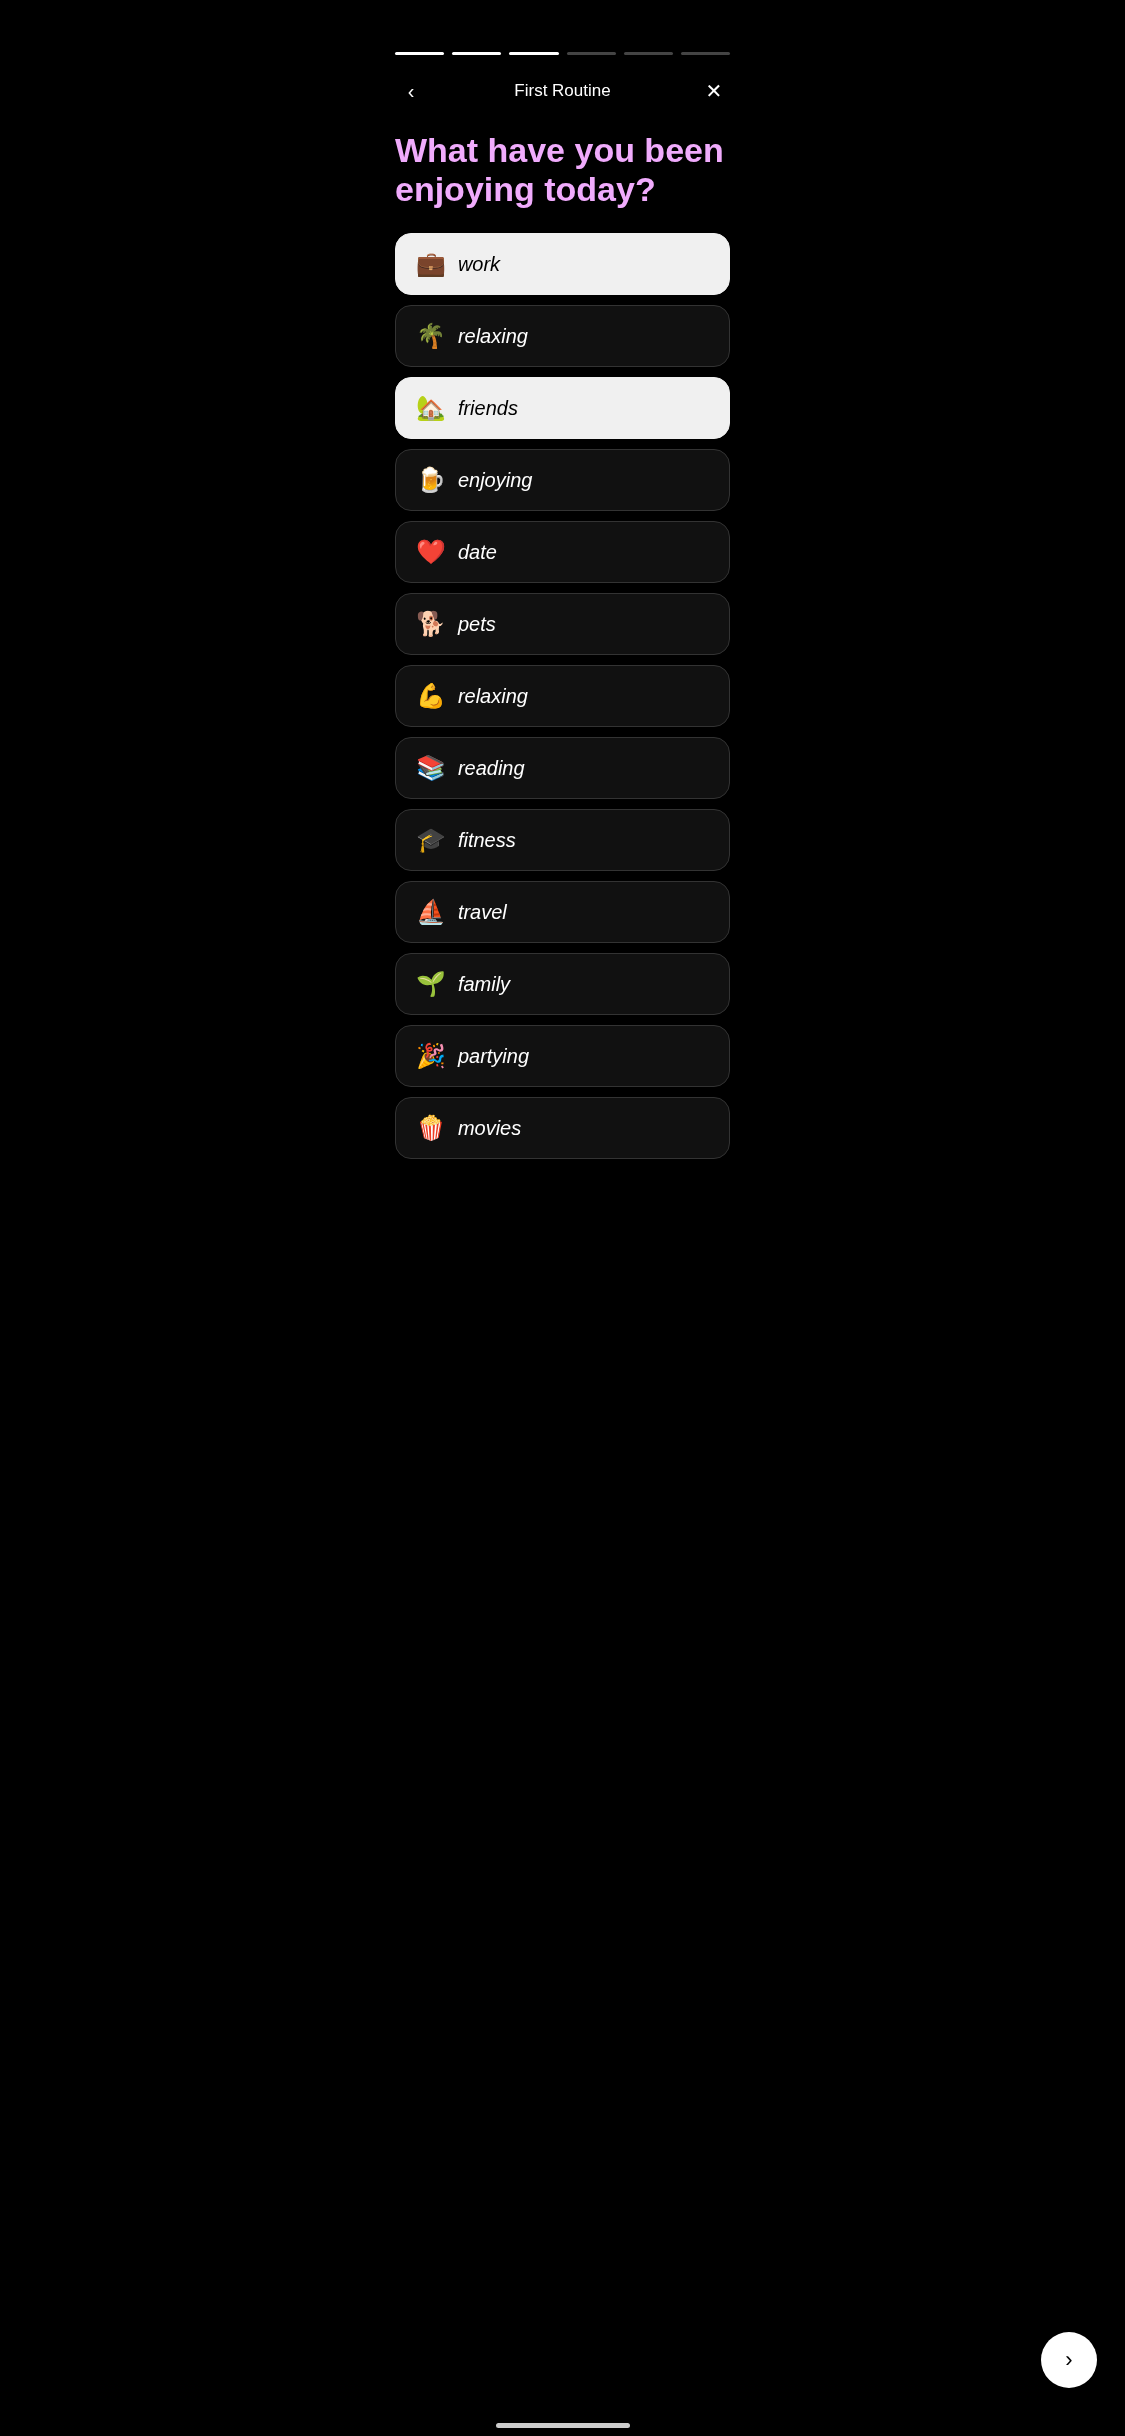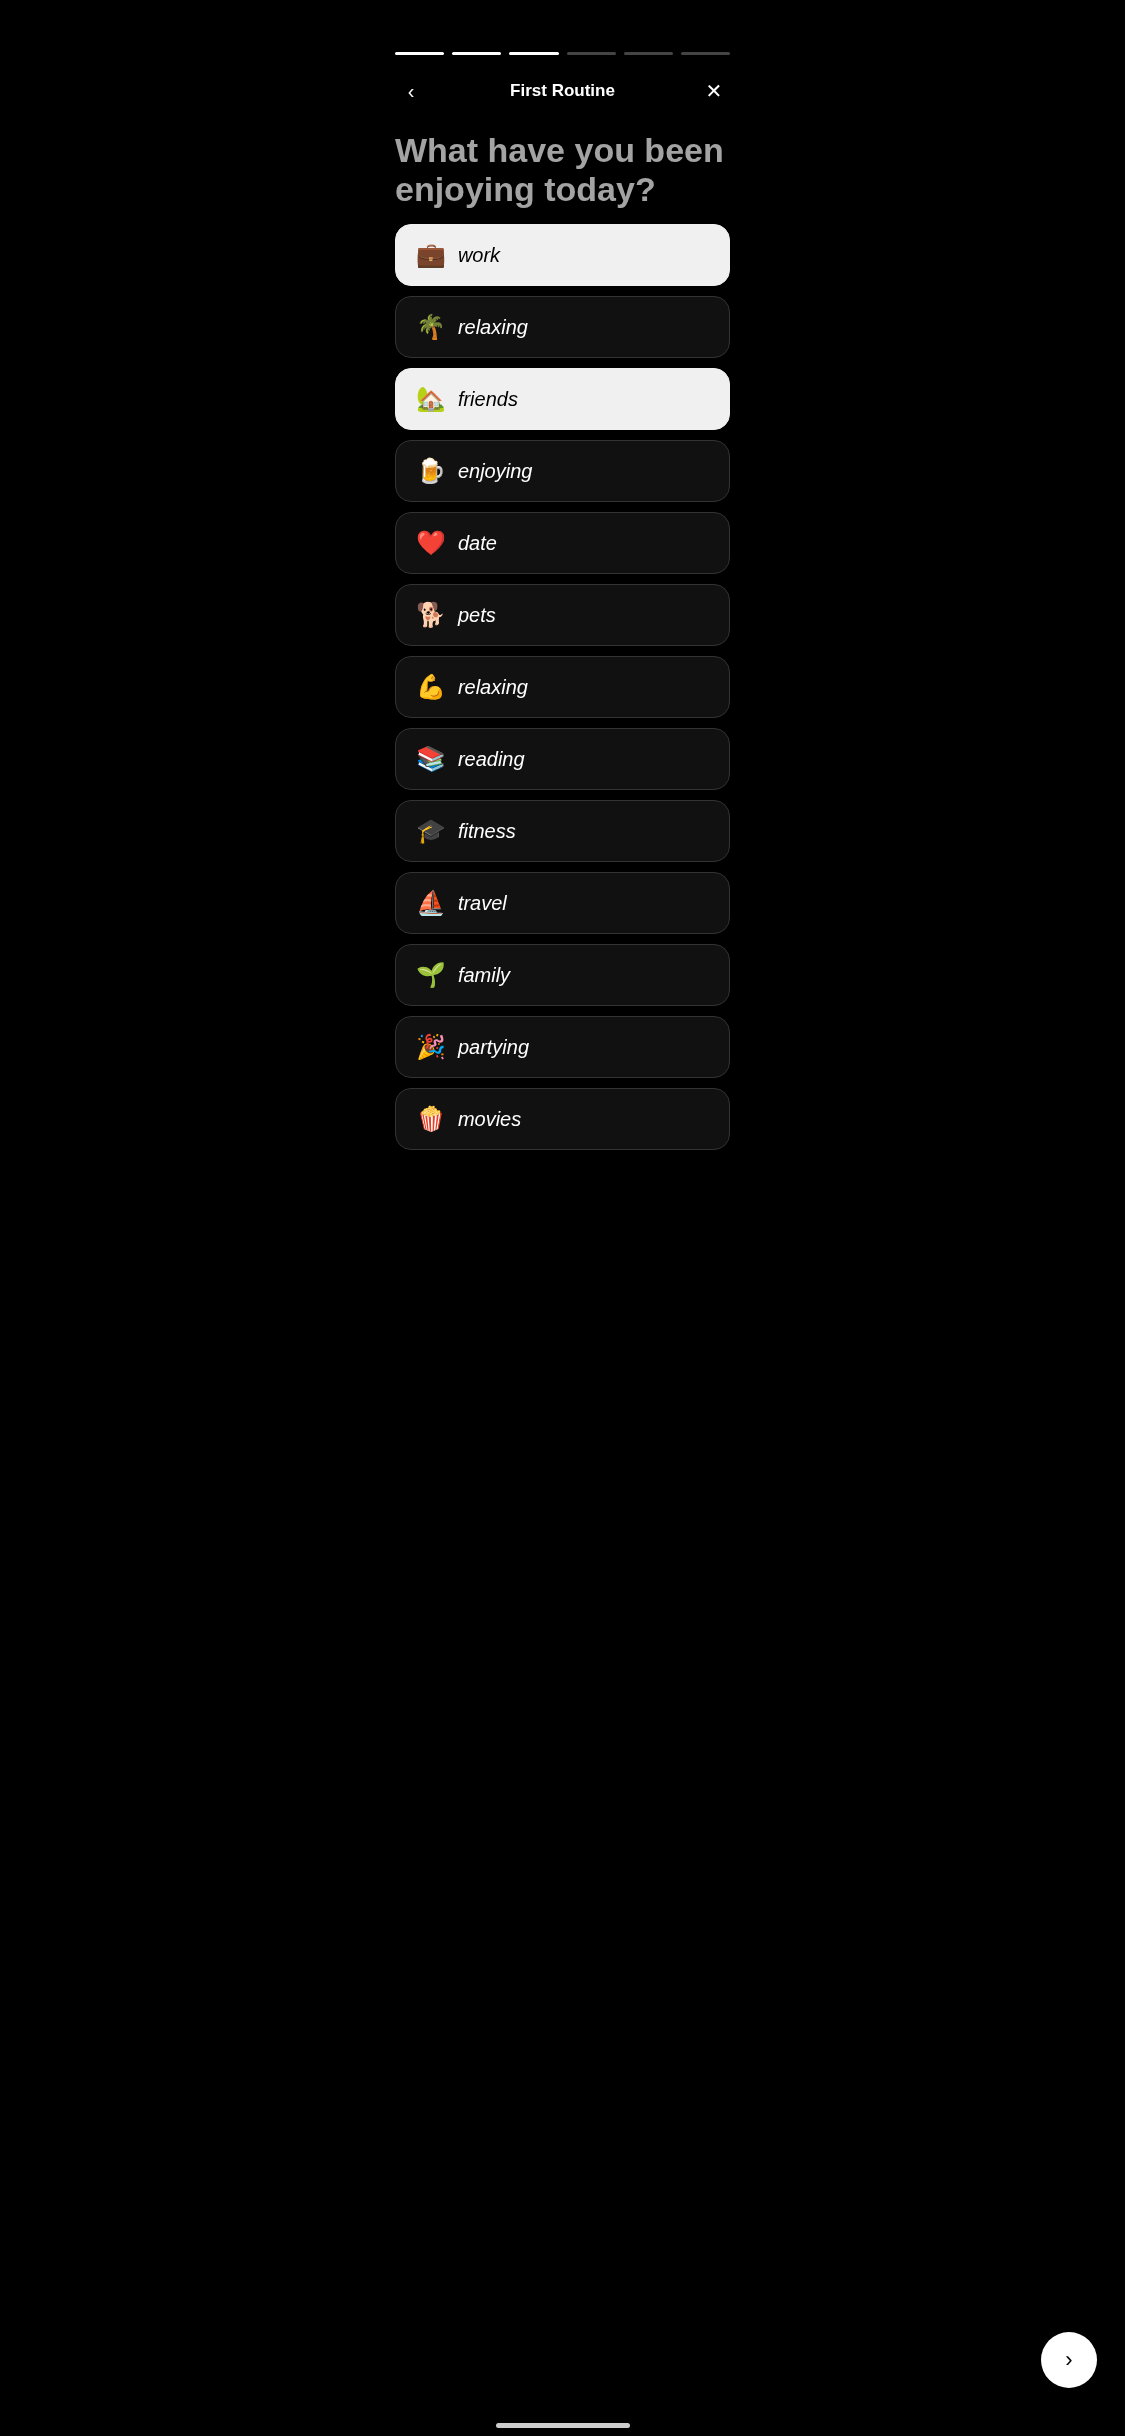--- a/index.html
+++ b/index.html
@@ -62,29 +62,29 @@
       padding: 4px;
       display: flex;
       align-items: center;
       justify-content: center;
       width: 32px;
       height: 32px;
     }
 
     .nav-title {
       font-size: 17px;
-      font-weight: 700;
+      font-weight: 400;
       color: #ffffff;
     }
 
     .page-heading {
       font-size: 34px;
       font-weight: 700;
-      color: #a3a3a3;
-      padding: 8px 20px 15px;
+      color: #f0abfc;
+      padding: 8px 20px 24px;
       line-height: 1.15;
     }
 
     .options-list {
       padding: 0 20px;
       display: flex;
       flex-direction: column;
       gap: 10px;
       padding-bottom: 100px;
     }

